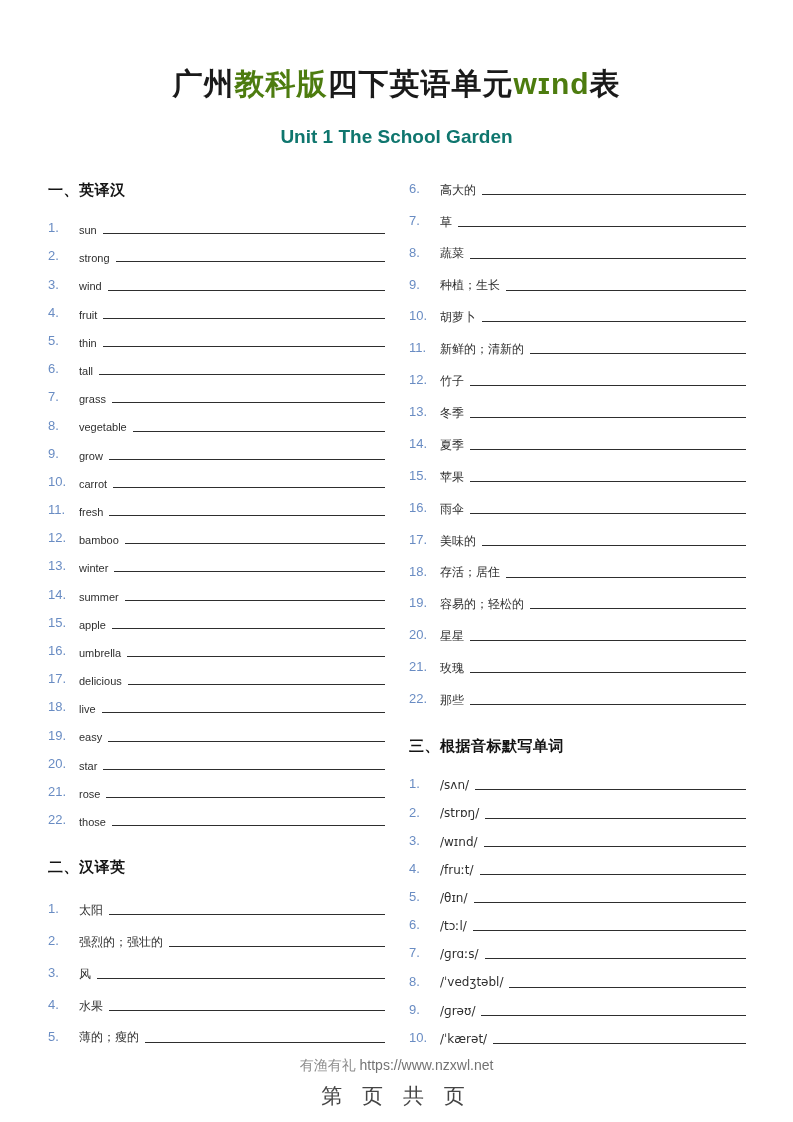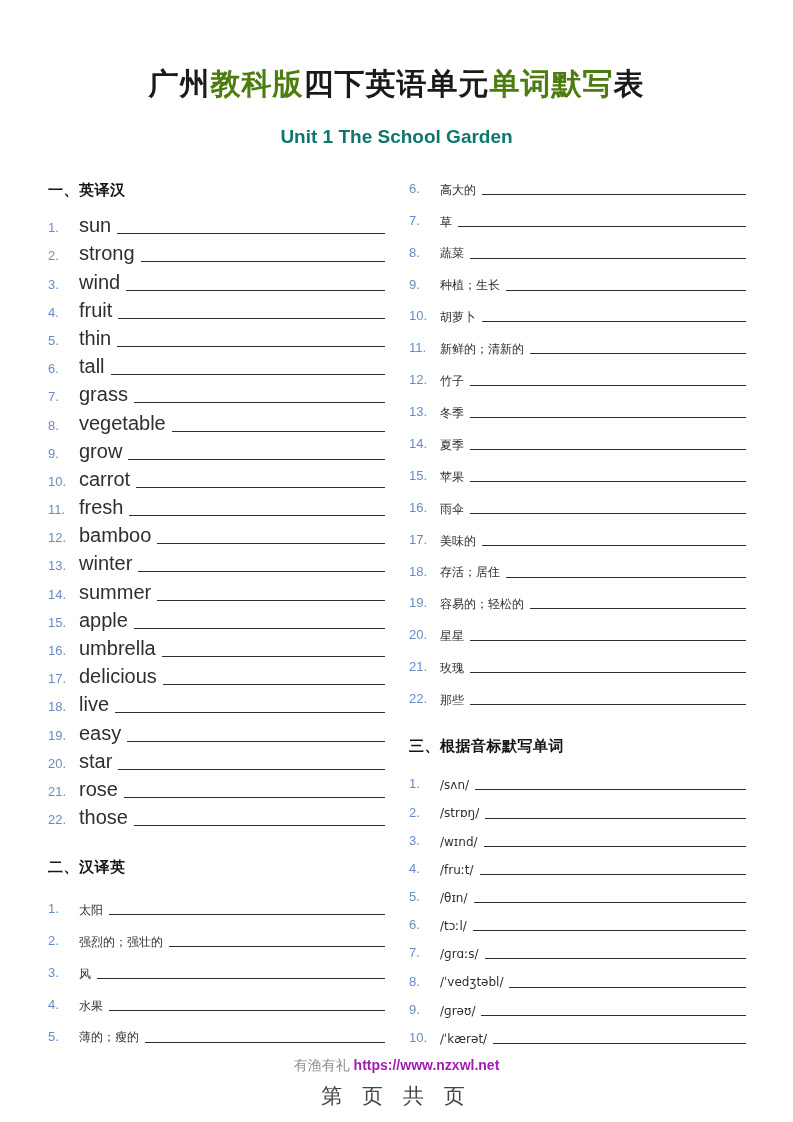--- a/index.html
+++ b/index.html
@@ -37,50 +37,50 @@
   .row { display: flex; align-items: flex-end; }
   .v-en  { height: 28.2px; }
   .v-cn  { height: 31.9px; }
   .v-ipa { height: 28.2px; }
   .num {
     flex: none; width: 31px;
     font-size: 13px; color: #698cc3;
     line-height: 1; padding-bottom: 3px;
   }
   .label {
-    font-size: 20px; color: #2f2f2f;
+    font-size: 11px; color: #2f2f2f;
     line-height: 1.1; padding-bottom: 1px;
     margin-right: 6px; white-space: nowrap;
   }
   .v-cn .label { font-size: 12px; }
   .v-ipa .label { font-family: "DejaVu Sans", sans-serif; font-size: 12px; }
   .blank {
     flex: 1;
     border-bottom: 1.4px solid #2e2e2e;
     margin-bottom: 3px;
     min-width: 20px;
   }
   .footer {
     position: absolute; left: 0; bottom: 12px; width: 100%;
     text-align: center;
   }
   .footer-watermark {
     font-size: 14px; color: #8c8c8c;
     margin-bottom: 7px;
   }
-  .footer-watermark .site-url { color: #a21caf; text-decoration: none; font-weight: bold; }
+  .footer-watermark .site-url { color: #737373; text-decoration: none; }
   .footer-page {
     font-size: 21px; color: #454545;
     letter-spacing: 7px;
   }
 </style>
 </head>
 <body>
 
-<div class="doc-title"><span>广州</span><span class="seg-red">教科版</span><span>四下英语单元</span><span class="seg-red">单词默写</span><span>表</span></div>
+<div class="doc-title"><span>广州</span><span class="seg-red">教科版</span><span>四下英语单元</span><span class="seg-red">wɪnd</span><span>表</span></div>
 
 <div class="unit-title">Unit 1 The School Garden</div>
 
 <div class="col col-left">
     <div class="sec-heading">一、英译汉</div>
     <div class="row v-en">
     <span class="num">1.</span>
     <span class="label">sun</span>
     <span class="blank"></span>
   </div>

